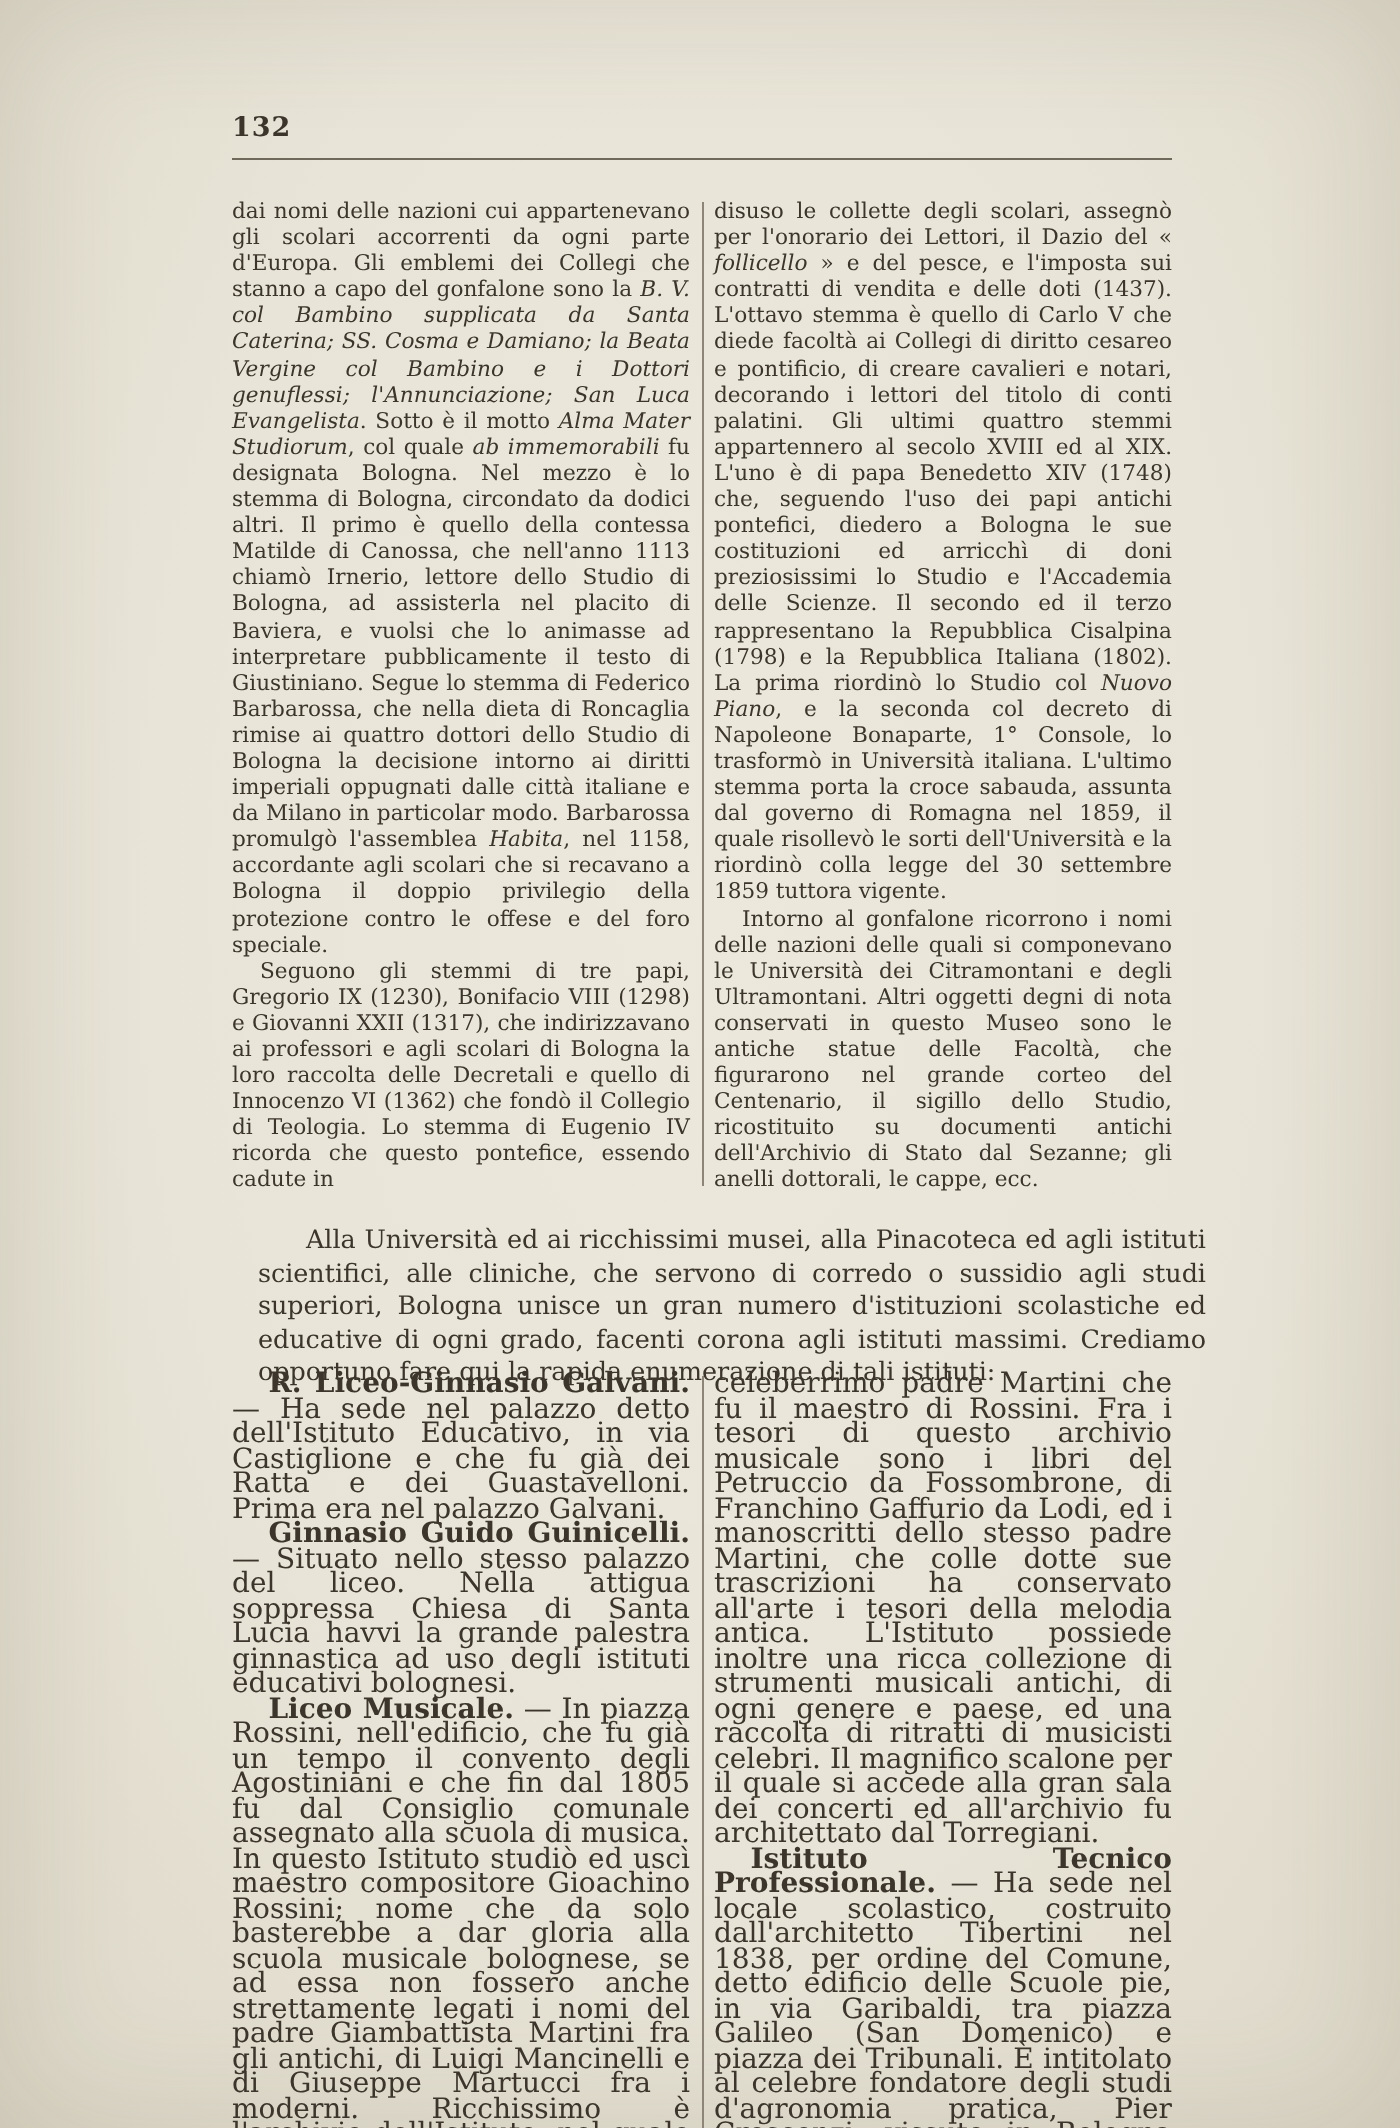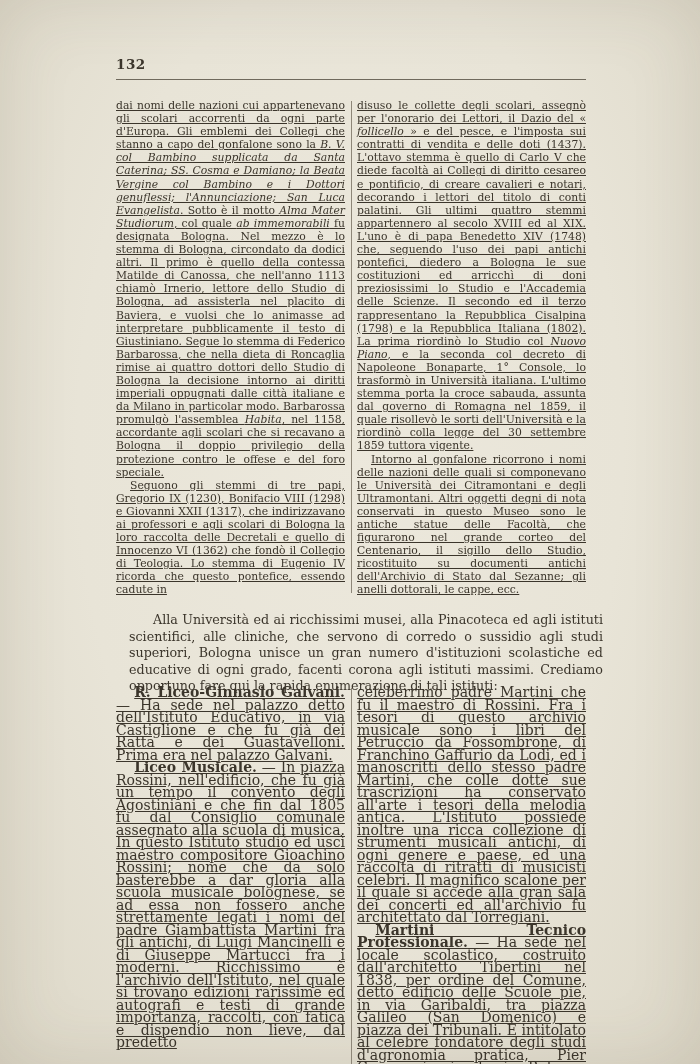--- a/index.html
+++ b/index.html
@@ -16,21 +16,21 @@
   }
   .pagenum{width:70px;font-weight:bold;font-size:13.5px;letter-spacing:.5px;}
   .running-title{flex:1;text-align:center;font-weight:bold;font-size:12.5px;letter-spacing:.3px;}
   .pagenum-spacer{width:70px;}
   .rule{position:absolute;left:116px;top:79px;width:470px;height:1px;background:#6f695c;}
   .cols{position:absolute;left:116px;width:470px;display:flex;}
   .col{width:229px;text-align:justify;hyphens:auto;-webkit-hyphens:auto;}
   .divider{width:1px;background:#8d8678;margin:2px 5px 4px 6px;}
   .top-cols{top:99px;font-size:10.8px;line-height:13.1px;}
   .bottom-cols{top:686px;font-size:14px;line-height:12.5px;justify-content:space-between;}
-  .col p{margin:0;text-indent:1.3em;text-decoration:underline;}
+  .col p{margin:0;text-indent:1.3em;}
   .col p.noindent{text-indent:0;}
   .intro{
     position:absolute;left:114px;top:597px;width:474px;margin:15px;
     font-size:12.7px;line-height:16.6px;text-align:justify;text-indent:24px;
     hyphens:auto;-webkit-hyphens:auto;
   }
   i{font-style:italic;}
   b{font-weight:bold;}
 </style>
 </head>
@@ -54,23 +54,24 @@
       <p class="noindent">disuso le collette degli scolari, assegnò per l'onorario dei Lettori, il Dazio del « <i>follicello</i> » e del pesce, e l'imposta sui contratti di vendita e delle doti (1437). L'ottavo stemma è quello di Carlo V che diede facoltà ai Collegi di diritto cesareo e pontificio, di creare cavalieri e notari, decorando i lettori del titolo di conti palatini. Gli ultimi quattro stemmi appartennero al secolo XVIII ed al XIX. L'uno è di papa Benedetto XIV (1748) che, seguendo l'uso dei papi antichi pontefici, diedero a Bologna le sue costituzioni ed arricchì di doni preziosissimi lo Studio e l'Accademia delle Scienze. Il secondo ed il terzo rappresentano la Repubblica Cisalpina (1798) e la Repubblica Italiana (1802). La prima riordinò lo Studio col <i>Nuovo Piano</i>, e la seconda col decreto di Napoleone Bonaparte, 1° Console, lo trasformò in Università italiana. L'ultimo stemma porta la croce sabauda, assunta dal governo di Romagna nel 1859, il quale risollevò le sorti dell'Università e la riordinò colla legge del 30 settembre 1859 tuttora vigente.</p>
       <p>Intorno al gonfalone ricorrono i nomi delle nazioni delle quali si componevano le Università dei Citramontani e degli Ultramontani. Altri oggetti degni di nota conservati in questo Museo sono le antiche statue delle Facoltà, che figurarono nel grande corteo del Centenario, il sigillo dello Studio, ricostituito su documenti antichi dell'Archivio di Stato dal Sezanne; gli anelli dottorali, le cappe, ecc.</p>
     </div>
   </div>
 
   <p class="intro">Alla Università ed ai ricchissimi musei, alla Pinacoteca ed agli istituti scientifici, alle cliniche, che servono di corredo o sussidio agli studi superiori, Bologna unisce un gran numero d'istituzioni scolastiche ed educative di ogni grado, facenti corona agli istituti massimi. Crediamo opportuno fare qui la rapida enumerazione di tali istituti:</p>
 
   <div class="cols bottom-cols">
     <div class="col">
       <p><b>R. Liceo-Ginnasio Galvani.</b> — Ha sede nel palazzo detto dell'Istituto Educativo, in via Castiglione e che fu già dei Ratta e dei Guastavelloni. Prima era nel palazzo Galvani.</p>
+      <p><b>Ginnasio Guido Guinicelli.</b> — Situato nello stesso palazzo del liceo. Nella attigua soppressa Chiesa di Santa Lucia havvi la grande palestra ginnastica ad uso degli istituti educativi bolognesi.</p>
       <p><b>Liceo Musicale.</b> — In piazza Rossini, nell'edificio, che fu già un tempo il convento degli Agostiniani e che fin dal 1805 fu dal Consiglio comunale assegnato alla scuola di musica. In questo Istituto studiò ed uscì maestro compositore Gioachino Rossini; nome che da solo basterebbe a dar gloria alla scuola musicale bolognese, se ad essa non fossero anche strettamente legati i nomi del padre Giambattista Martini fra gli antichi, di Luigi Mancinelli e di Giuseppe Martucci fra i moderni. Ricchissimo è l'archivio dell'Istituto, nel quale si trovano edizioni rarissime ed autografi e testi di grande importanza, raccolti, con fatica e dispendio non lieve, dal predetto</p>
     </div>
     <div class="divider"></div>
     <div class="col">
       <p class="noindent">celeberrimo padre Martini che fu il maestro di Rossini. Fra i tesori di questo archivio musicale sono i libri del Petruccio da Fossombrone, di Franchino Gaffurio da Lodi, ed i manoscritti dello stesso padre Martini, che colle dotte sue trascrizioni ha conservato all'arte i tesori della melodia antica. L'Istituto possiede inoltre una ricca collezione di strumenti musicali antichi, di ogni genere e paese, ed una raccolta di ritratti di musicisti celebri. Il magnifico scalone per il quale si accede alla gran sala dei concerti ed all'archivio fu architettato dal Torregiani.</p>
-      <p><b>Martini Tecnico Professionale.</b> — Ha sede nel locale scolastico, costruito dall'architetto Tibertini nel 1838, per ordine del Comune, detto edificio delle Scuole pie, in via Garibaldi, tra piazza Galileo (San Domenico) e piazza dei Tribunali. È intitolato al celebre fondatore degli studi d'agronomia pratica, Pier Crescenzi, vissuto in Bologna nella prima metà del secolo XIV.</p>
+      <p><b>Istituto Tecnico Professionale.</b> — Ha sede nel locale scolastico, costruito dall'architetto Tibertini nel 1838, per ordine del Comune, detto edificio delle Scuole pie, in via Garibaldi, tra piazza Galileo (San Domenico) e piazza dei Tribunali. È intitolato al celebre fondatore degli studi d'agronomia pratica, Pier Crescenzi, vissuto in Bologna nella prima metà del secolo XIV.</p>
       <p><b>Scuola Rossini.</b> — Nello stesso edifizio dell'Istituto tecnico Pier Crescenzi.</p>
     </div>
   </div>
 
 </div>
 
 </body></html>

